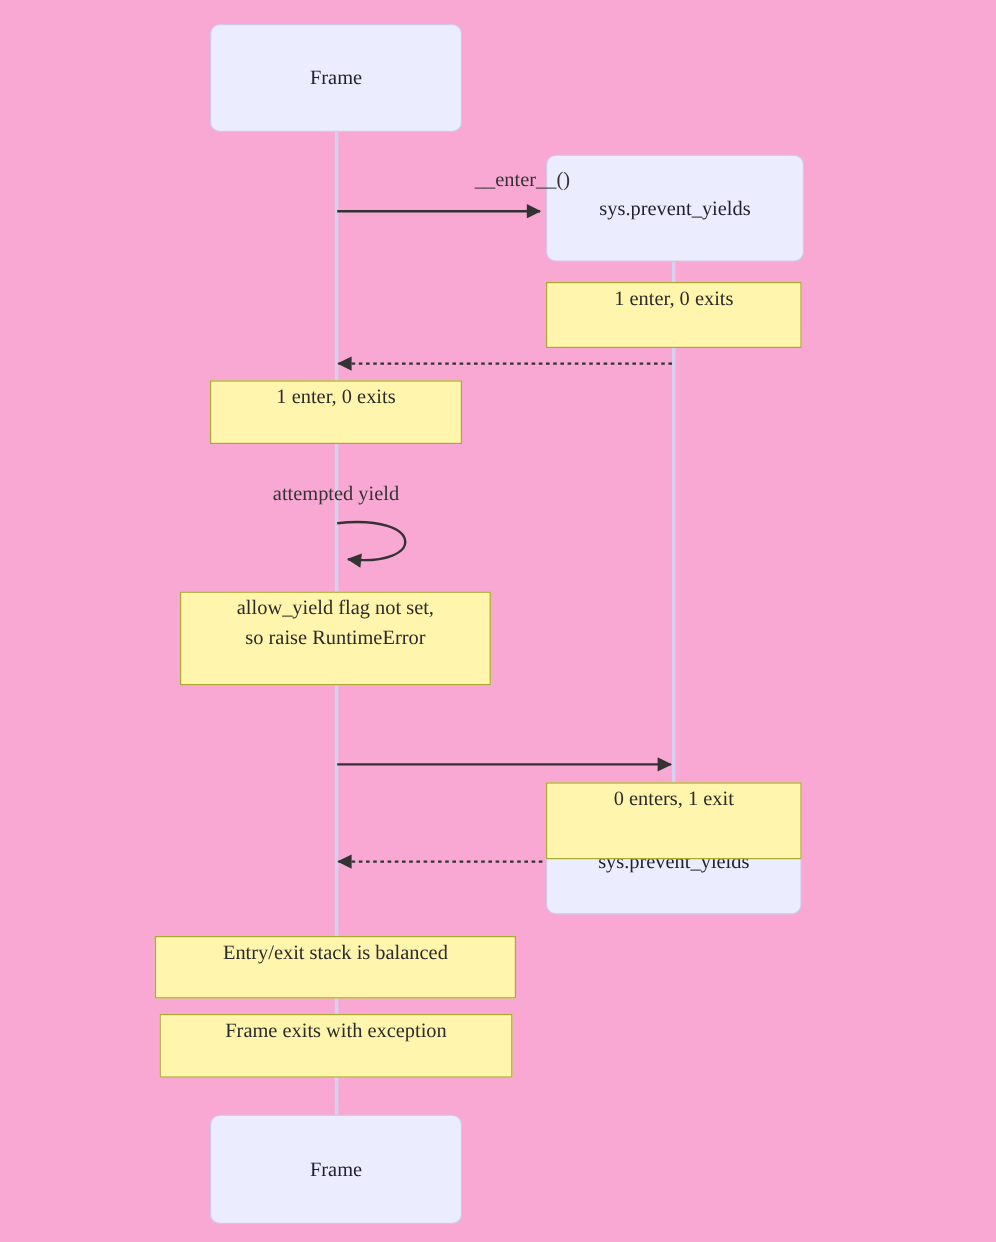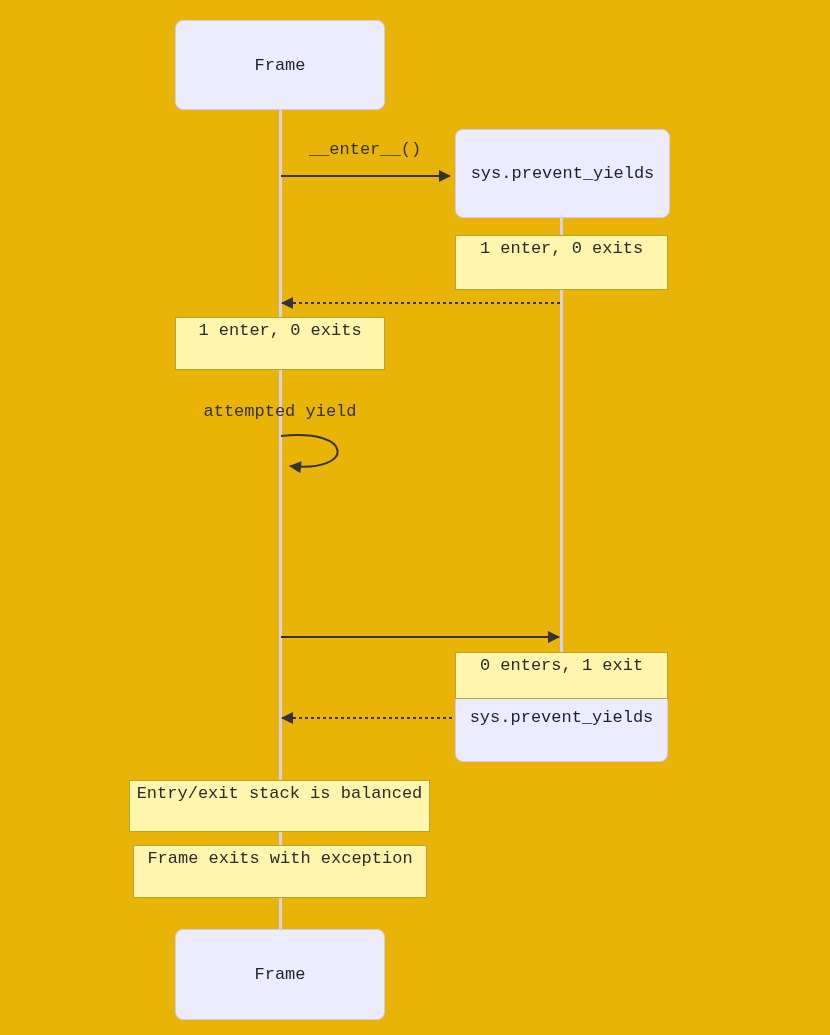--- a/index.html
+++ b/index.html
@@ -1,18 +1,18 @@
 <!DOCTYPE html>
 <html style="--actor-fill: #ececff; --actor-border: #d2c9ec; --note-fill: #fff5ad; --note-border: #aaaa33; --lifeline: #d6d0ec; --arrow: #333333; --text: #333333;"><head>
 <meta charset="utf-8">
 <style>
   html,body { margin:0; padding:0; background:#ffffff; }
   .canvas {
-    position:relative; width:830px; height:1035px; background:#eab308;
-    font-family:Liberation Mono, monospace; overflow:hidden;
+    position:relative; width:830px; height:1035px; background:#f9a8d4;
+    font-family:Liberation Serif, serif; overflow:hidden;
   }
   .lifeline {
     position:absolute; width:3px;
     background:var(--lifeline,#d6d0ec);
   }
   .actor {
     position:absolute; box-sizing:border-box;
     background:var(--actor-fill,#ececff);
     border:1px solid var(--actor-border,#d2c9ec);
     border-radius:8px;
@@ -62,34 +62,38 @@
   </div>
 
   <div class="note" style="left:455px; top:235px; width:213px; height:55px;">
     <span>1 enter, 0 exits</span>
   </div>
 
   <div class="note" style="left:175px; top:317px; width:210px; height:53px;">
     <span>1 enter, 0 exits</span>
   </div>
 
+  <div class="note" style="left:150px; top:493px; width:259px; height:78px;">
+    <span>allow_yield flag not set,</span>
+    <span>so raise RuntimeError</span>
+  </div>
 
-  <div class="note" style="left:455px; top:652px; width:213px; height:47px;">
+  <div class="note" style="left:455px; top:652px; width:213px; height:64px;">
     <span>0 enters, 1 exit</span>
   </div>
 
   <div class="note" style="left:133px; top:845px; width:294px; height:53px;">
     <span>Frame exits with exception</span>
   </div>
 
   <div class="note" style="left:129px; top:780px; width:301px; height:52px;">
     <span>Entry/exit stack is balanced</span>
   </div>
 
-  <div class="msg-label" style="left:255px; top:140px; width:220px;">__enter__()</div>
+  <div class="msg-label" style="left:255px; top:140px; width:220px;text-align:right;">__enter__()</div>
   <div class="msg-label" style="left:170px; top:402px; width:220px;">attempted yield</div>
 
   <svg class="arrows" width="830" height="1035" viewBox="0 0 830 1035">
     <defs>
       <marker id="headR" markerUnits="userSpaceOnUse" markerWidth="14" markerHeight="12" viewBox="0 0 12 12" refX="11" refY="6" orient="auto">
         <path class="arrow-head" d="M0,0 L12,6 L0,12 z"></path>
       </marker>
     </defs>
     <line class="arrow-line" x1="281" y1="176" x2="450" y2="176" marker-end="url(#headR)"></line>
     <line class="arrow-line arrow-dashed" x1="560" y1="303" x2="282" y2="303" marker-end="url(#headR)"></line>

